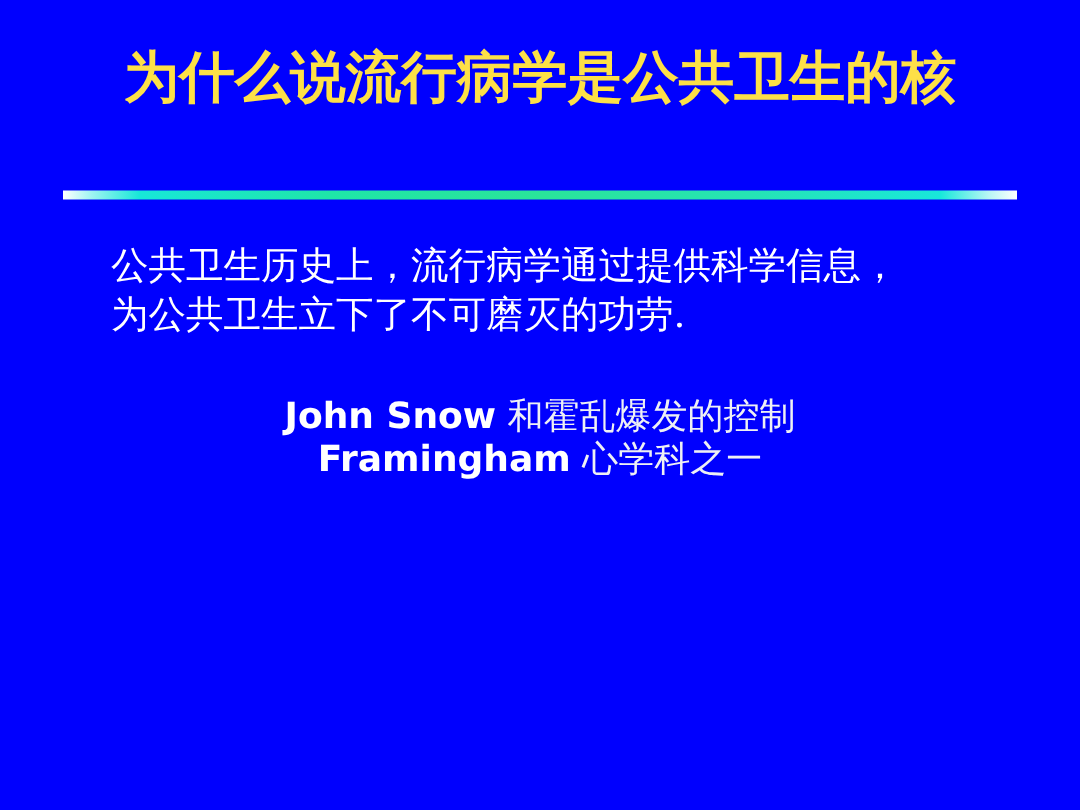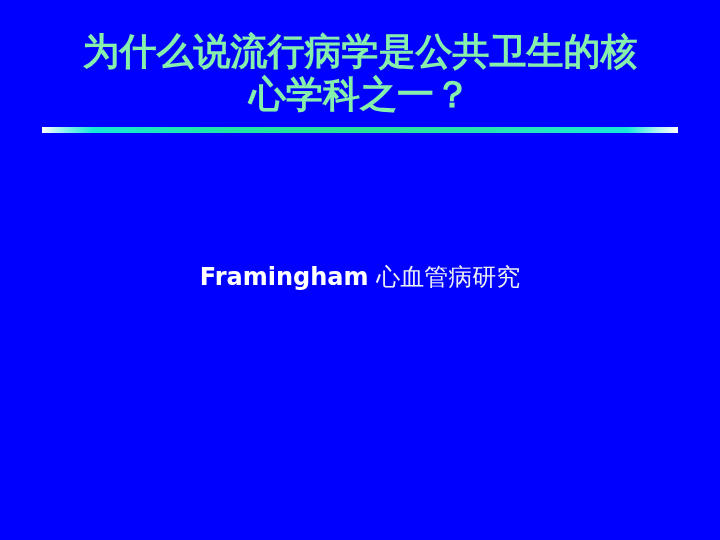--- a/index.html
+++ b/index.html
@@ -23,21 +23,21 @@
 
   
   #title-block {
     position: absolute;
     left: 0;
     top: 30px;
     width: 720px;
     text-align: center;
   }
   .title-line {
-    color: #86efac;
+    color: #fde047;
     font-family: "DejaVu Sans", "Liberation Sans", sans-serif;
     font-weight: bold;
     font-size: 37px;
     line-height: 43px;
     letter-spacing: 0px;
     white-space: nowrap;
   }
 
   
   #divider {
@@ -98,25 +98,31 @@
     color: #eef0f4;
   }
 </style>
 </head>
 <body>
 
 <div id="slide">
 
   <div id="title-block">
     <div class="title-line">为什么说流行病学是公共卫生的核</div>
-    <div class="title-line">心学科之一？</div>
   </div>
 
   <div id="divider"></div>
 
+  <div id="body-block">
+    <div class="body-line">公共卫生历史上，流行病学通过提供科学信息，</div>
+    <div class="body-line">为公共卫生立下了不可磨灭的功劳.</div>
+  </div>
 
   <div id="list-block">
     <div class="list-line">
-      <span class="en">Framingham</span><span class="cn"> 心血管病研究</span>
+      <span class="en">John Snow</span><span class="cn"> 和霍乱爆发的控制</span>
+    </div>
+    <div class="list-line">
+      <span class="en">Framingham</span><span class="cn"> 心学科之一</span>
     </div>
   </div>
 
 </div>
 
 </body></html>

